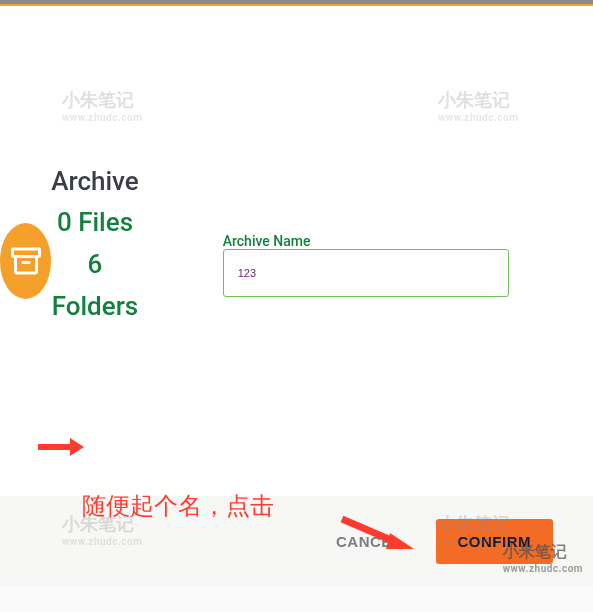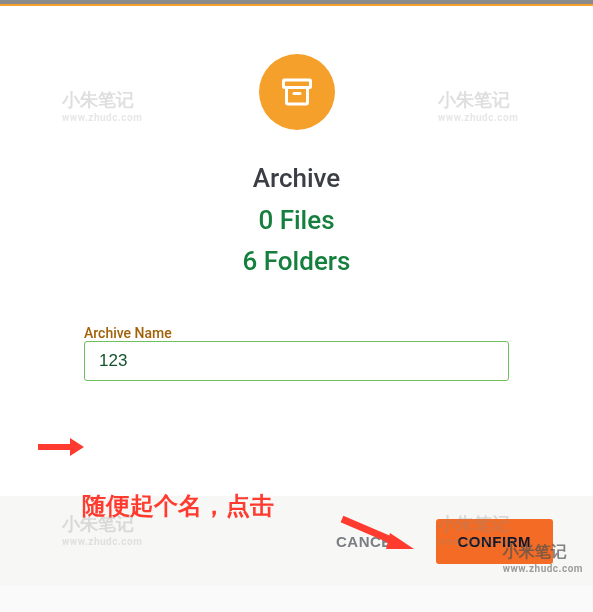--- a/index.html
+++ b/index.html
@@ -18,21 +18,21 @@
     .top-strip {
       height: 6px;
       background: #8a8a8a;
       border-bottom: 2px solid #f5a02a;
     }
     .main {
       background: #ffffff;
       padding: 28px 0 0 0;
       height: 490px;
       display: flex;
-      flex-direction: column;
+      flex-direction: row;
       align-items: center;
     }
     .icon-circle {
       width: 76px;
       height: 76px;
       border-radius: 50%;
       background: #f5a02a;
       display: flex;
       align-items: center;
       justify-content: center;
@@ -51,32 +51,32 @@
     }
     .heading-line.muted {
       color: #15803d;
     }
     .form-block {
       width: 100%;
       padding: 0 84px;
     }
     .field-label {
       font-size: 14px;
-      color: #a16207;
+      color: #15803d;
       font-weight: 500;
       display: block;
     }
     .text-input {
       width: 100%;
-      height: 40px;
+      height: 48px;
       border: 1px solid #6fbf5e;
       border-radius: 3px;
       padding: 0 14px;
-      font-size: 17px;
-      color: #14532d;
+      font-size: 11px;
+      color: #701a75;
       outline: none;
       background: #fff;
     }
     .button-bar {
       background: #f7f7f5;
       height: 90px;
       display: flex;
       align-items: center;
       justify-content: flex-end;
       padding: 0 40px;
@@ -120,21 +120,21 @@
     .wm1 { top: 88px; left: 62px; }
     .wm2 { top: 88px; left: 438px; }
     .wm3 { top: 512px; left: 62px; }
     .wm4 { top: 512px; left: 438px; }
     .wm5 { top: 542px; right: 10px; color: rgba(80,80,80,0.7); font-size: 16px;}
     .wm5 .sub { color: rgba(80,80,80,0.55);}
     .annotation {
       position: absolute;
       color: #ff3b2f;
       font-size: 24px;
-      font-weight: 700;
+      font-weight: 400;
       left: 82px;
       top: 490px;
       pointer-events: none;
     }
     .arrow1 {
       position: absolute;
       left: 36px;
       top: 436px;
       pointer-events: none;
     }

